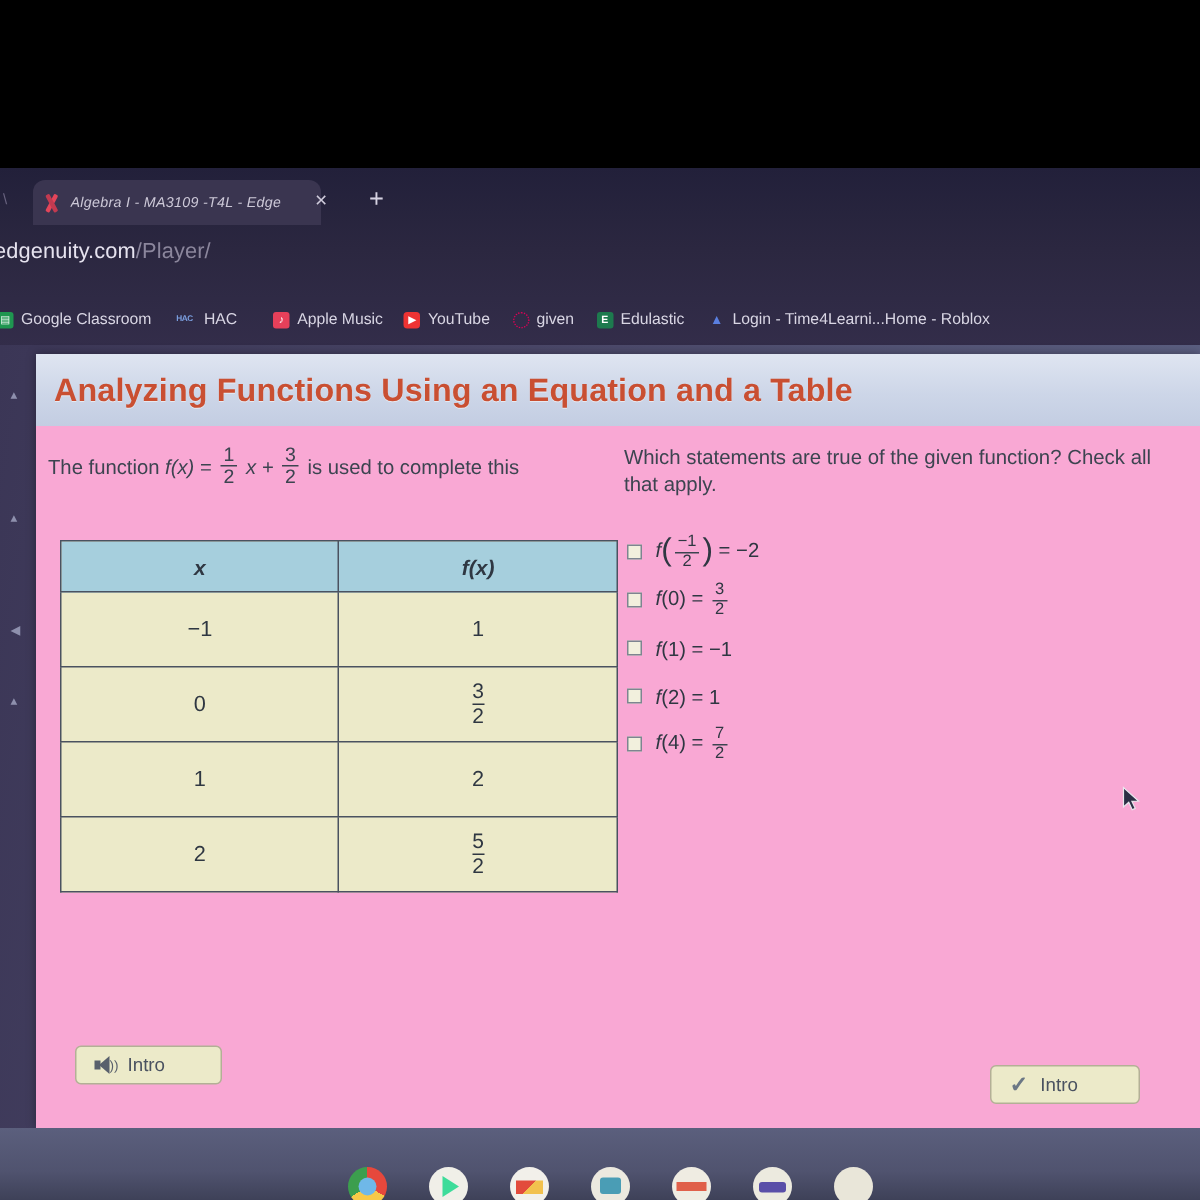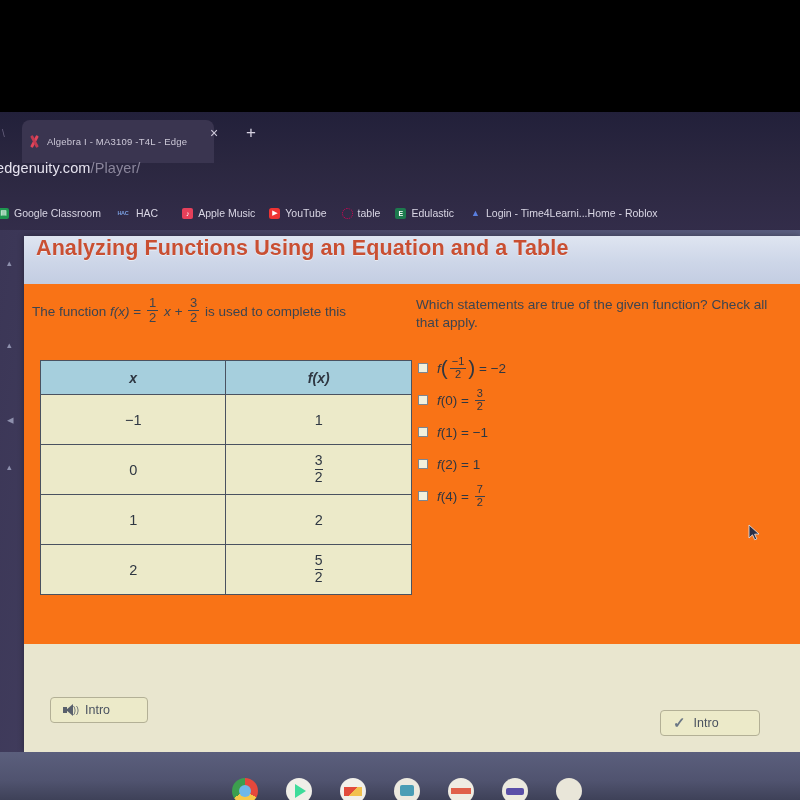--- a/index.html
+++ b/index.html
@@ -9,22 +9,22 @@
   #shot { position:relative; width:800px; height:800px; background:#000; }
 
   
   .photo-top { position:absolute; left:0; top:0; width:800px; height:118px; background:#000; }
 
   
   .browser { position:absolute; left:0; top:112px; width:800px; height:120px;
              background:linear-gradient(180deg,#22203a 0%, #2b2740 45%, #332d4a 100%); }
 
   .tabstrip { position:absolute; left:0; top:2px; width:800px; height:36px; }
-  .tab { position:absolute; left:22px; top:6px; width:192px; height:43px;
-         background:#3a3550; border-radius:8px 8px 0 0; display:flex; align-items:center; padding:0 6px; }
+  .tab { position:absolute; left:22px; top:6px; width:192px; height:30px;
+         background:#3a3550; border-radius:8px 8px 0 0; display:flex; align-items:center; padding:0 6px;font-style:italic; }
   .tab-fav { width:13px; height:13px; margin-right:6px; position:relative; flex:0 0 auto; }
   .tab-fav:before, .tab-fav:after { content:""; position:absolute; left:5px; top:0; width:3px; height:13px;
         background:#e3455a; border-radius:1px; }
   .tab-fav:before { transform:rotate(28deg); }
   .tab-fav:after  { transform:rotate(-28deg); background:#c23a50; }
   .tab-title { color:#cdc9d8; font-size:9.5px; letter-spacing:.2px; white-space:nowrap;
                overflow:hidden; text-overflow:clip; max-width:145px; }
   .tab-close { position:absolute; left:210px; top:12px; color:#cfcbdb; font-size:14px; line-height:14px; }
   .tab-new   { position:absolute; left:246px; top:10px; color:#d6d2e2; font-size:17px; line-height:17px; font-weight:300;}
   .tab-left-dots { position:absolute; left:2px; top:14px; color:#6a6480; font-size:10px; letter-spacing:-1px;}
@@ -47,26 +47,26 @@
 
   
   .page { position:absolute; left:0; top:230px; width:800px; height:522px;
           background:linear-gradient(100deg,#3b3656 0%,#4a4768 40%,#5e6385 100%); }
 
   .lesson { position:absolute; left:24px; top:6px; width:776px; height:516px;
             background:#e9e6cf; box-shadow:0 0 6px rgba(0,0,0,.35); overflow:hidden; }
 
   .banner { position:absolute; left:0; top:0; width:776px; height:48px;
             background:linear-gradient(180deg,#dfe5f1 0%,#cdd6e8 55%,#c3cde2 100%);
-            display:flex; padding-left:12px; }
+            display:flex; align-items:center; padding-left:12px; }
   .banner h1 { color:#c94f32; font-size:21.5px; font-weight:bold; letter-spacing:.1px;
                text-shadow:0 1px 0 rgba(255,255,255,.5); }
 
-  .content { position:absolute; left:0; top:48px; width:776px; height:360px;
-             background:#f97316; }
+  .content { position:absolute; left:0; top:48px; width:776px; height:468px;
+             background:#f9a8d4; }
 
   .colL { position:absolute; left:8px; top:12px; width:380px; }
   .colR { position:absolute; left:392px; top:12px; width:376px; }
 
   .prompt { color:#3c4450; font-size:13.5px; line-height:27px; }
   .prompt i { font-style:italic; }
 
   
   .frac { display:inline-block; vertical-align:-0.45em; text-align:center; font-size:11px; line-height:1.04;
           margin:0 2px; }
@@ -175,21 +175,21 @@
       <div class="bm" style="margin-left:24px">
         <span class="bm-ico ico-am">♪</span>
         <span>Apple Music</span>
       </div>
       <div class="bm" style="margin-left:14px">
         <span class="bm-ico ico-yt">▶</span>
         <span>YouTube</span>
       </div>
       <div class="bm" style="margin-left:15px">
         <span class="bm-ico ico-cv"></span>
-        <span>table</span>
+        <span>given</span>
       </div>
       <div class="bm" style="margin-left:15px">
         <span class="bm-ico ico-ed">E</span>
         <span>Edulastic</span>
       </div>
       <div class="bm" style="margin-left:16px">
         <span class="bm-ico ico-t4l">▲</span>
         <span>Login - Time4Learni...</span>
       </div>
       <div class="bm" style="">

